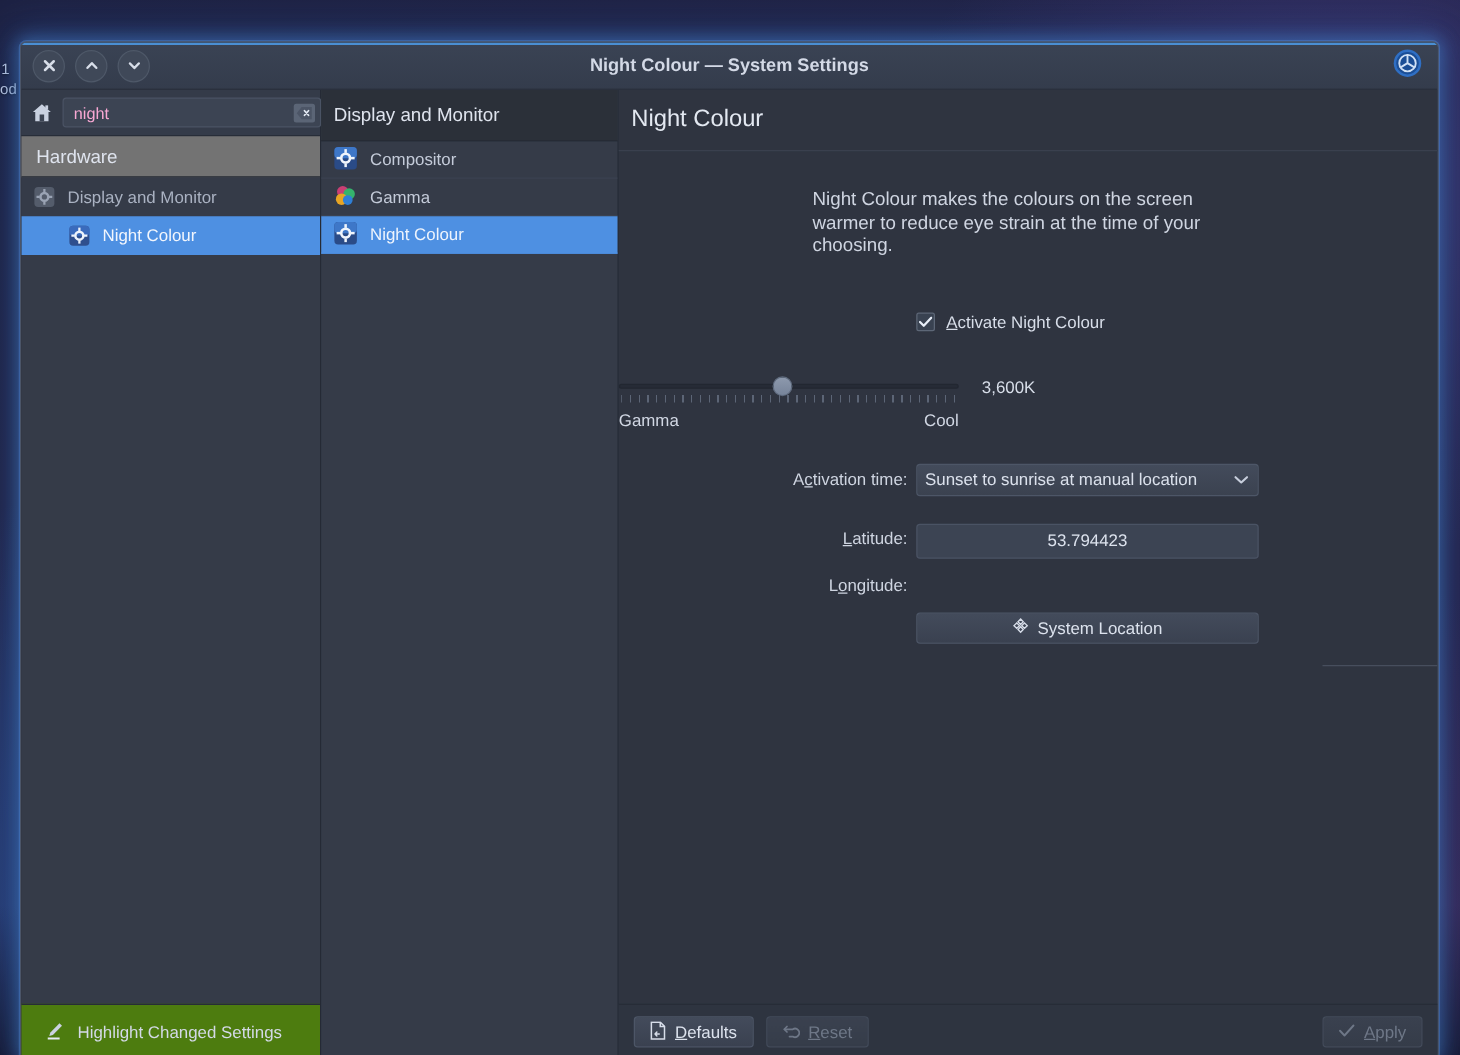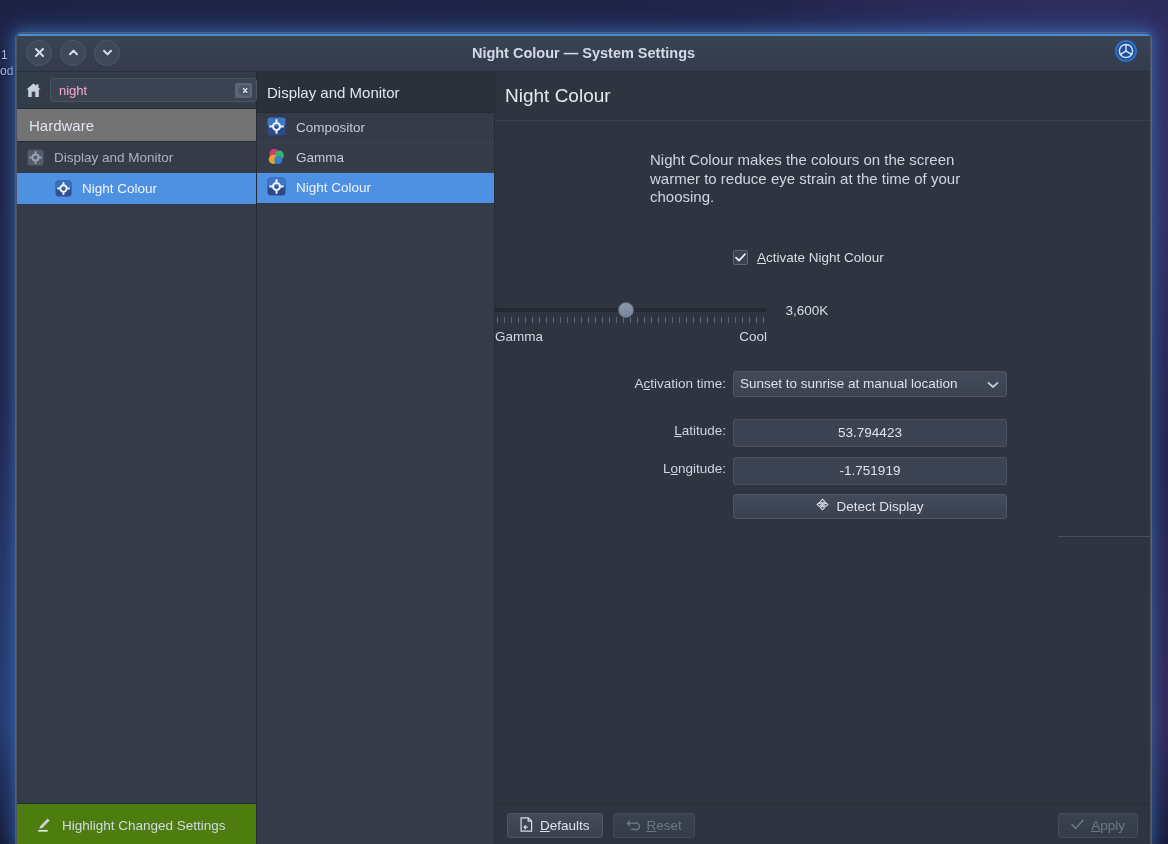--- a/index.html
+++ b/index.html
@@ -688,36 +688,33 @@
 
           <div class="row" style="margin-top:22px;">
             <div class="lbl" style="line-height:24px;"><span class="acc">L</span><span>atitude:</span></div>
             <div class="fld">
               <input class="textfield" type="text" value="53.794423" style="">
             </div>
           </div>
 
           <div class="row" style="margin-top:10px;">
             <div class="lbl" style="line-height:24px;">L<span class="acc">o</span><span>ngitude:</span></div>
-            <div class="fld">
-              <input class="textfield" type="text" value="-1.751919" style="">
-            </div>
           </div>
 
           <div class="row" style="margin-top:9px;">
             <div class="lbl"></div>
             <div class="fld">
               <button class="btn" id="detect-location-button">
                 <span>
                   <svg width="13" height="13" viewBox="0 0 13 13">
                     <path d="M6.5 1.2 L8.6 3.4 L6.5 5.6 L4.4 3.4 Z M6.5 7.4 L8.6 9.6 L6.5 11.8 L4.4 9.6 Z" fill="none" stroke="#d7dde9" stroke-width="1.1"></path>
                     <path d="M1.2 6.5 L3.4 4.4 L5.6 6.5 L3.4 8.6 Z M7.4 6.5 L9.6 4.4 L11.8 6.5 L9.6 8.6 Z" fill="none" stroke="#d7dde9" stroke-width="1.1"></path>
                   </svg>
                 </span>
-                <span>Detect Display</span>
+                <span>System Location</span>
               </button>
             </div>
           </div>
 
           <div class="divider"></div>
 
           <div class="status-block">
             <div>Night Colour begins at 16:08</div>
             <div>Colour fully changed at 17:07</div>
             <div class="status-gap"></div>

